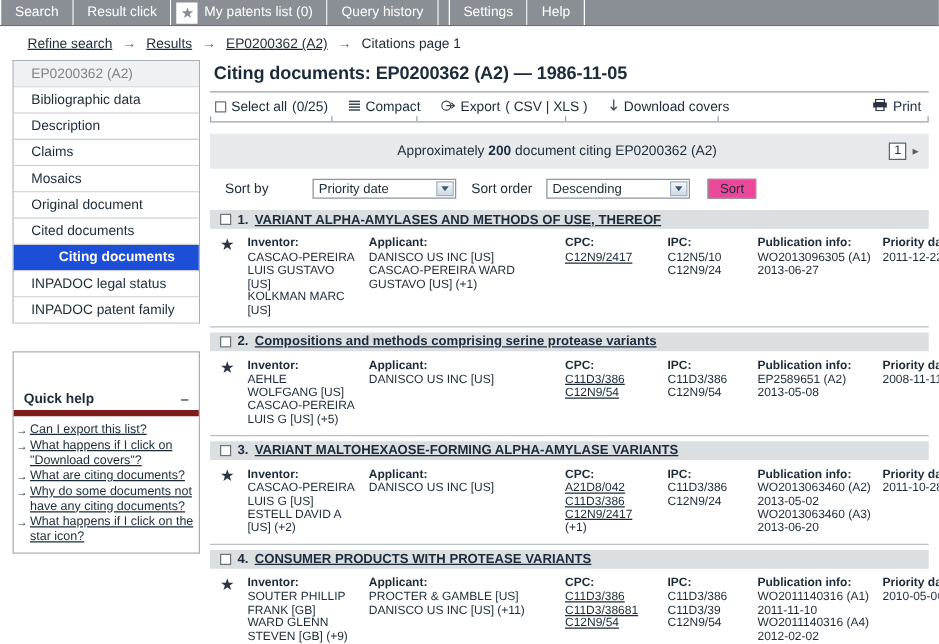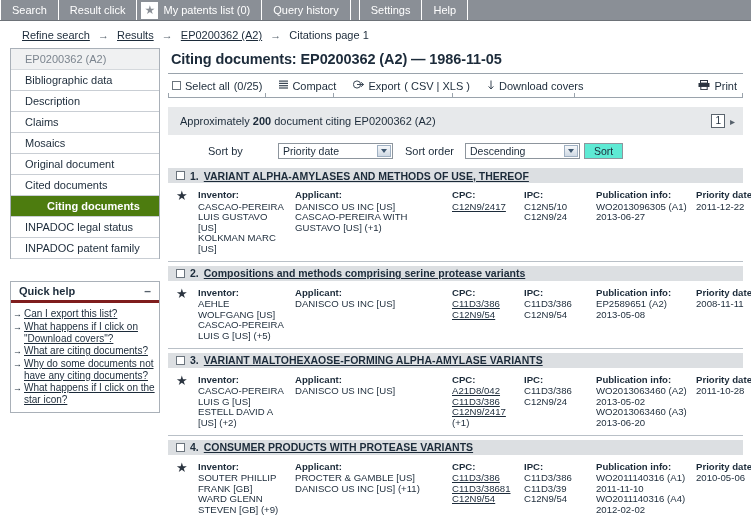--- a/index.html
+++ b/index.html
@@ -80,40 +80,41 @@
   .side-item {
     padding: 4px 8px 4px 14px;
     font-size: 11px;
     color: #1c2b3a;
     border-bottom: 1px solid #c9ced4;
     cursor: pointer;
     background: #ffffff;
     white-space: nowrap;
   }
   .side-item.selected {
-    background: #4d7c0f;
+    background: #1d4ed8;
     color: #ffffff;
     font-weight: bold;
     padding-left: 36px;
   }
 
   .qh-box {
     margin-top: 22px;
     border: 1px solid #a9b0b8;
     background: #ffffff;
   }
   .qh-head {
     display: flex;
     align-items: center;
     justify-content: space-between;
     padding: 3px 8px 3px 8px;
     font-size: 11px;
     font-weight: bold;
     color: #1c2b3a;
-    border-bottom: 3px solid #7f1d1d;
+    border-bottom: 5px solid #7f1d1d;
+    margin-top: 28px;
   }
   .qh-collapse { color: #55606b; font-size: 12px; cursor: pointer; line-height: 1; }
   .qh-list { padding: 5px 4px 6px 2px; }
   .qh-item {
     display: flex;
     font-size: 10px;
     line-height: 11.5px;
     margin-bottom: 1px;
   }
   .qh-arrow { color: #1c2b3a; margin-right: 2px; font-size: 9px; line-height: 12px; }
@@ -178,21 +179,21 @@
   #countbar {
     margin-top: 9px;
     background: #e7e9eb;
     height: 28px;
     display: flex;
     align-items: center;
     padding: 0 8px 0 12px;
     font-size: 11px;
     color: #1c2b3a;
   }
-  #countbar .cb-text { flex: 1; }
+  #countbar .cb-text { flex: 1; text-align: center; }
   #countbar b { font-weight: bold; }
   .pager { display: flex; align-items: center; gap: 5px; }
   .pg-num {
     border: 1px solid #5a646e;
     background: #ffffff;
     padding: 0px 3px;
     font-size: 10px;
     line-height: 12px;
     cursor: pointer;
   }
@@ -200,21 +201,21 @@
 
   
   #sortrow {
     display: flex;
     align-items: center;
     height: 31px;
     padding-left: 12px;
     font-size: 11px;
     gap: 0;
   }
-  .sort-label { width: 70px; color: #1c2b3a; margin-left: 28px; }
+  .sort-label { width: 70px; color: #1c2b3a; }
   .sel {
     width: 115px;
     height: 16px;
     border: 1px solid #8d959d;
     background: #ffffff;
     display: flex;
     align-items: center;
     font-size: 10.5px;
     padding-left: 4px;
     position: relative;
@@ -230,23 +231,23 @@
     display: flex; align-items: center; justify-content: center;
   }
   .sel .arrowbox i {
     border-left: 3.5px solid transparent;
     border-right: 3.5px solid transparent;
     border-top: 4px solid #3e5871;
     display: block;
   }
   .sort-label2 { width: 72px; padding-left: 12px; color: #1c2b3a; }
   .btn-sort {
-    margin-left: 4px;
+    margin-left: 14px;
     border: 1px solid #8d959d;
-    background: #5eead4;
+    background: #ec4899;
     font-size: 10.5px;
     padding: 1px 9px;
     cursor: pointer;
     color: #1c2b3a;
   }
 
   
   .res-head {
     background: #dcdfe2;
     height: 15px;
@@ -277,21 +278,21 @@
     line-height: 12px;
     cursor: pointer;
   }
   .col { font-size: 9.6px; line-height: 10.6px; color: #1c2b3a; }
   .col .h { font-weight: bold; display: block; margin-bottom: 1px; }
   .col .v { display: block; }
   .col a { color: #1c2b3a; text-decoration: underline; cursor: pointer; display: block; }
   .c-inv { width: 97px; flex: 0 0 97px; }
   .c-app { width: 157px; flex: 0 0 157px; }
   .c-cpc { width: 72px; flex: 0 0 72px; }
-  .c-ipc { width: 72px; flex: 0 0 72px; }
+  .c-ipc { width: 72px; flex: 0 0 72px; margin-left: 10px; }
   .c-pub { width: 100px; flex: 0 0 100px; }
   .c-pri { width: 70px; flex: 0 0 70px; }
 
   #results { margin-top: 2px; }
   .res-block { margin-bottom: 0px; }
   .res-gap { height: 4px; }
 </style>
 </head>
 <body>
 
@@ -481,21 +482,21 @@
               <span class="h">Inventor:</span>
               <span class="v">CASCAO-PEREIRA</span>
               <span class="v">LUIS GUSTAVO</span>
               <span class="v">[US]</span>
               <span class="v">KOLKMAN MARC</span>
               <span class="v">[US]</span>
             </div>
             <div class="col c-app">
               <span class="h">Applicant:</span>
               <span class="v">DANISCO US INC [US]</span>
-              <span class="v">CASCAO-PEREIRA WITH</span>
+              <span class="v">CASCAO-PEREIRA WARD</span>
               <span class="v">GUSTAVO [US] (+1)</span>
             </div>
             <div class="col c-cpc">
               <span class="h">CPC:</span>
               <a>C12N9/2417</a>
             </div>
             <div class="col c-ipc">
               <span class="h">IPC:</span>
               <span class="v">C12N5/10</span>
               <span class="v">C12N9/24</span>

